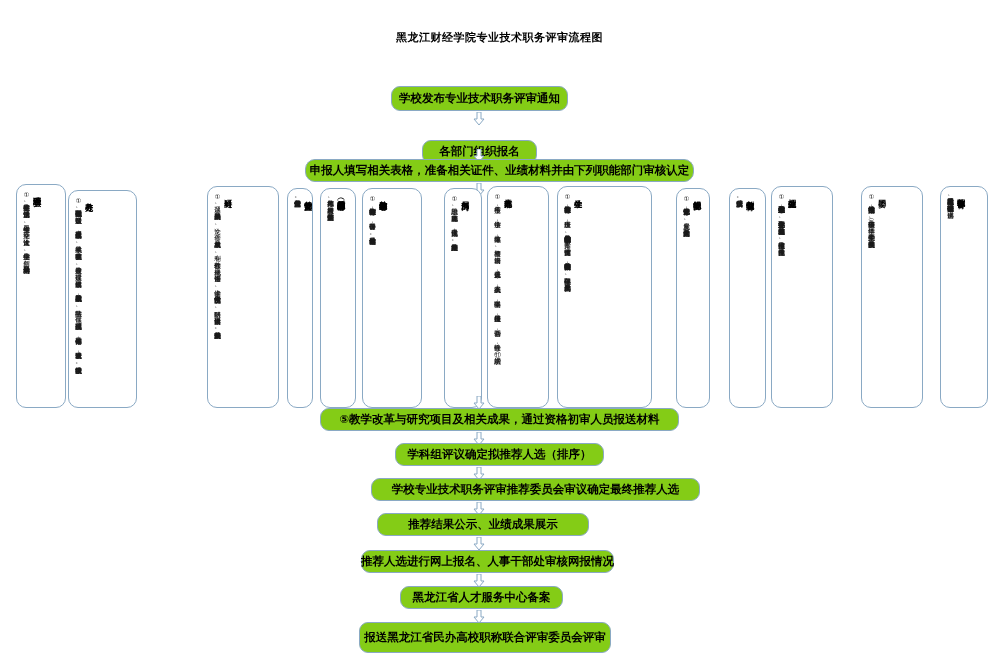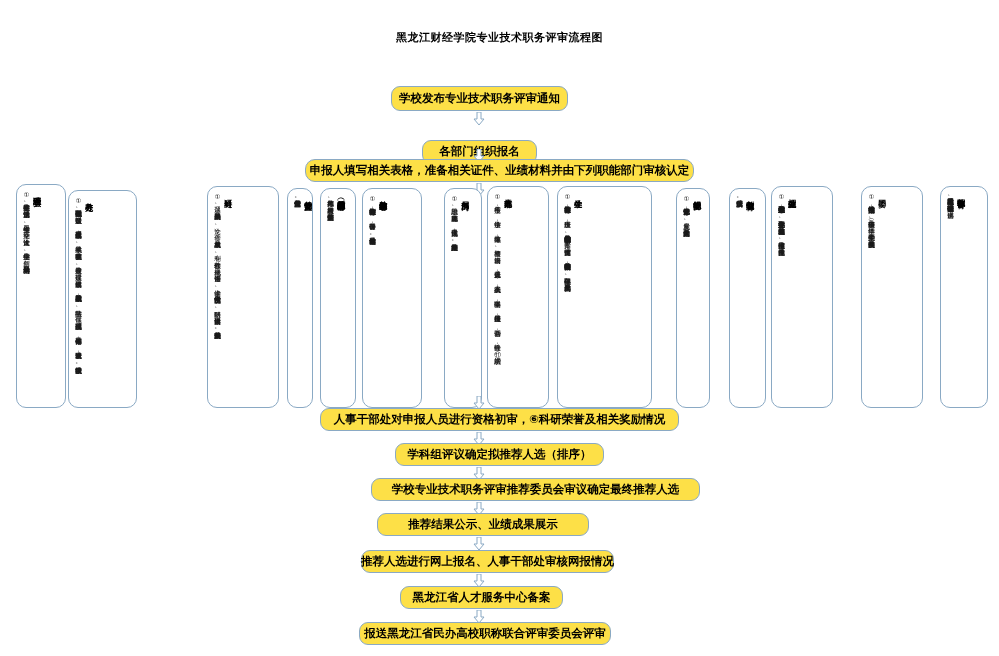--- a/index.html
+++ b/index.html
@@ -13,21 +13,21 @@
   .title{
     position:absolute;left:0;top:30px;width:999px;text-align:center;
     font-size:11px;font-weight:bold;letter-spacing:.5px;
   }
 
   
   .fbox{
     position:absolute;
     border:1px solid #8aa9c4;
     border-radius:9px;
-    background:#fde047;
+    background:#84cc16;
     display:flex;align-items:center;justify-content:center;
     font-size:11.5px;font-weight:bold;line-height:1.2;
     box-sizing:border-box;
     white-space:nowrap;
   }
 
   
   .arrow{position:absolute;width:12px;height:14px;}
   .arrow svg{display:block;}
 
@@ -188,21 +188,21 @@
       <div class="dept-body">辅导员承担思想政治教育课程、军事理论课程等教学工作（包括专题报告、讲座）情况。</div>
     </div>
   </div>
 
   <div class="arrow" style="left:473px;top:396px;">
     <svg width="12" height="14" viewBox="0 0 12 14">
         <polygon points="4,0 8,0 8,7 11,7 6,13 1,7 4,7" fill="#ffffff" stroke="#8aa9c4" stroke-width="1"></polygon>
       </svg>
   </div>
 
-  <div class="fbox" style="left:320px;top:408px;width:359px;height:23px;">人事干部处对申报人员进行资格初审，⑥科研荣誉及相关奖励情况</div>
+  <div class="fbox" style="left:320px;top:408px;width:359px;height:23px;">⑤教学改革与研究项目及相关成果，通过资格初审人员报送材料</div>
 
   <div class="arrow" style="left:473px;top:432px;">
     <svg width="12" height="14" viewBox="0 0 12 14">
         <polygon points="4,0 8,0 8,7 11,7 6,13 1,7 4,7" fill="#ffffff" stroke="#8aa9c4" stroke-width="1"></polygon>
       </svg>
   </div>
 
   <div class="fbox" style="left:395px;top:443px;width:209px;height:23px;">学科组评议确定拟推荐人选（排序）</div>
 
   <div class="arrow" style="left:473px;top:467px;">
@@ -236,15 +236,15 @@
   </div>
 
   <div class="fbox" style="left:400px;top:586px;width:163px;height:23px;">黑龙江省人才服务中心备案</div>
 
   <div class="arrow" style="left:473px;top:610px;">
     <svg width="12" height="14" viewBox="0 0 12 14">
         <polygon points="4,0 8,0 8,7 11,7 6,13 1,7 4,7" fill="#ffffff" stroke="#8aa9c4" stroke-width="1"></polygon>
       </svg>
   </div>
 
-  <div class="fbox" style="left:359px;top:622px;width:252px;height:23px;text-align:right;">报送黑龙江省民办高校职称联合评审委员会评审</div>
+  <div class="fbox" style="left:359px;top:622px;width:252px;height:31px;text-align:right;">报送黑龙江省民办高校职称联合评审委员会评审</div>
 
 </div>
 
 </body></html>

